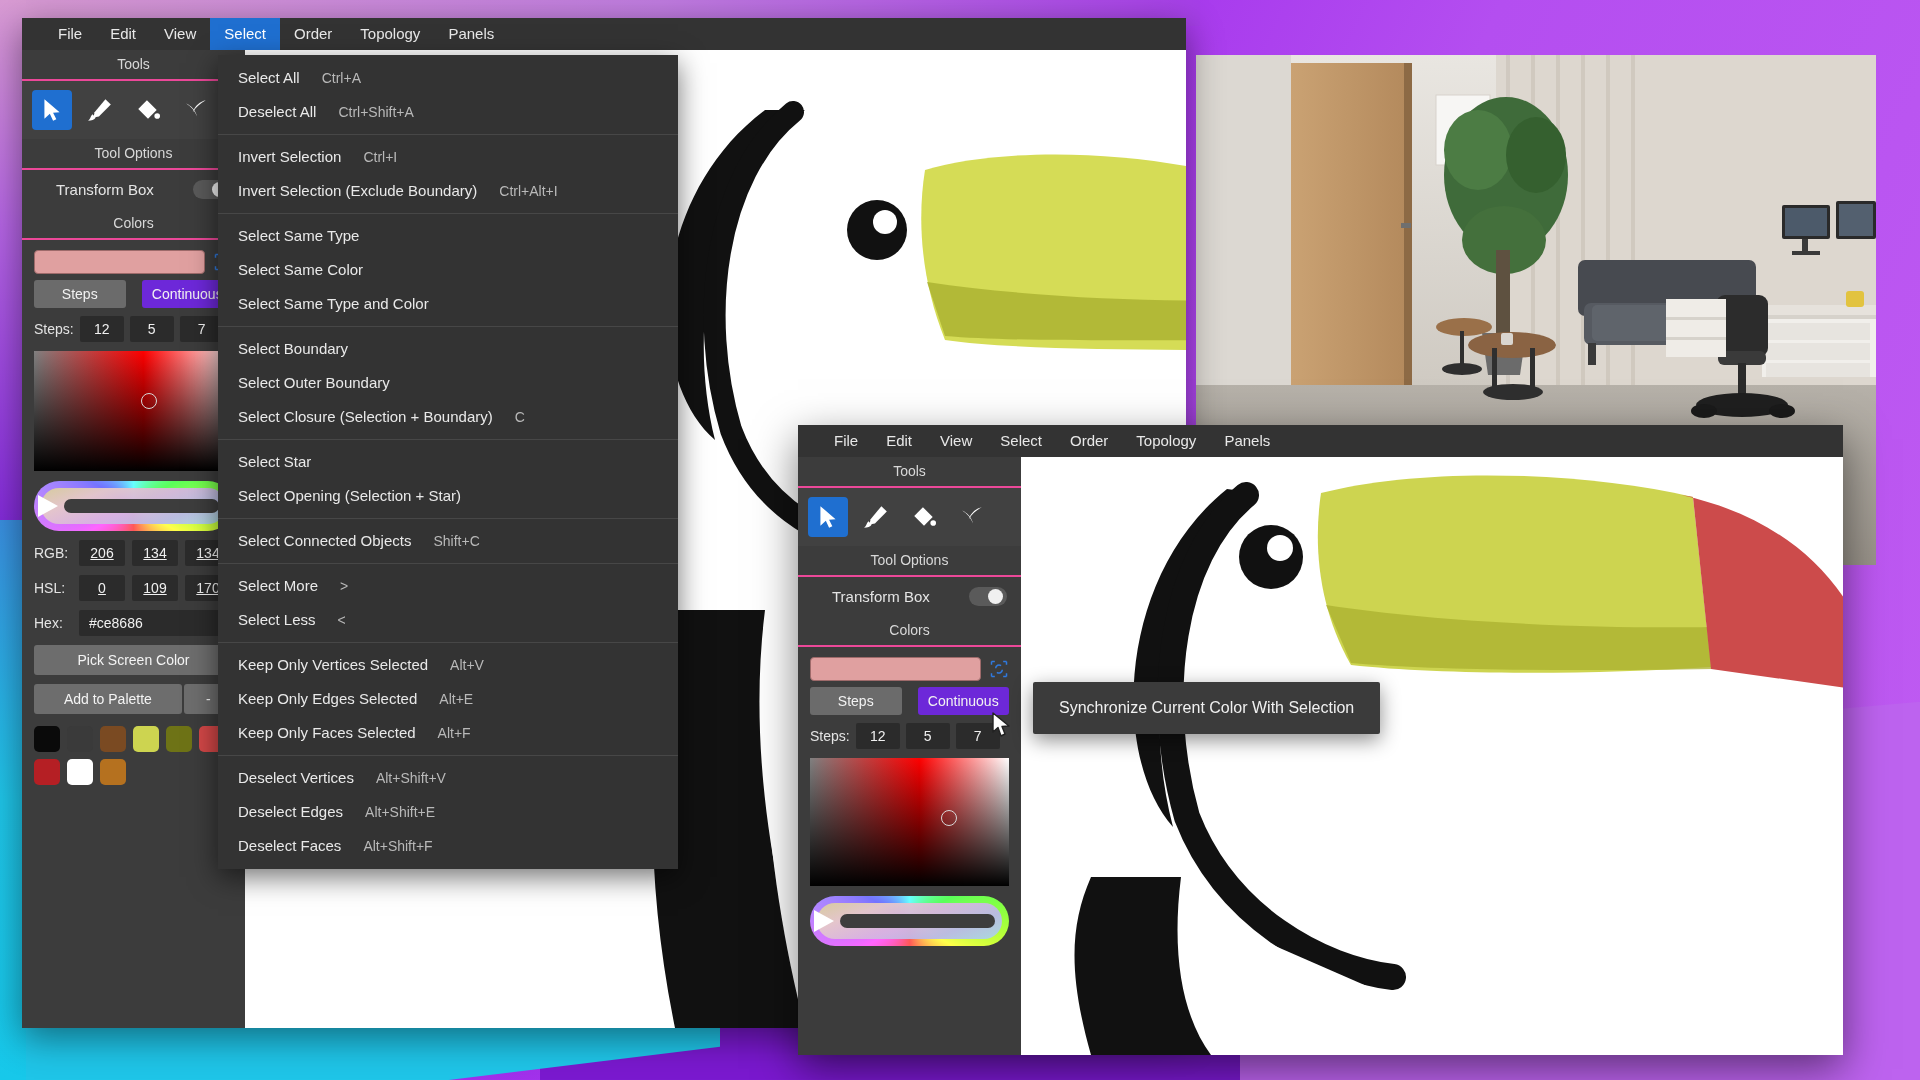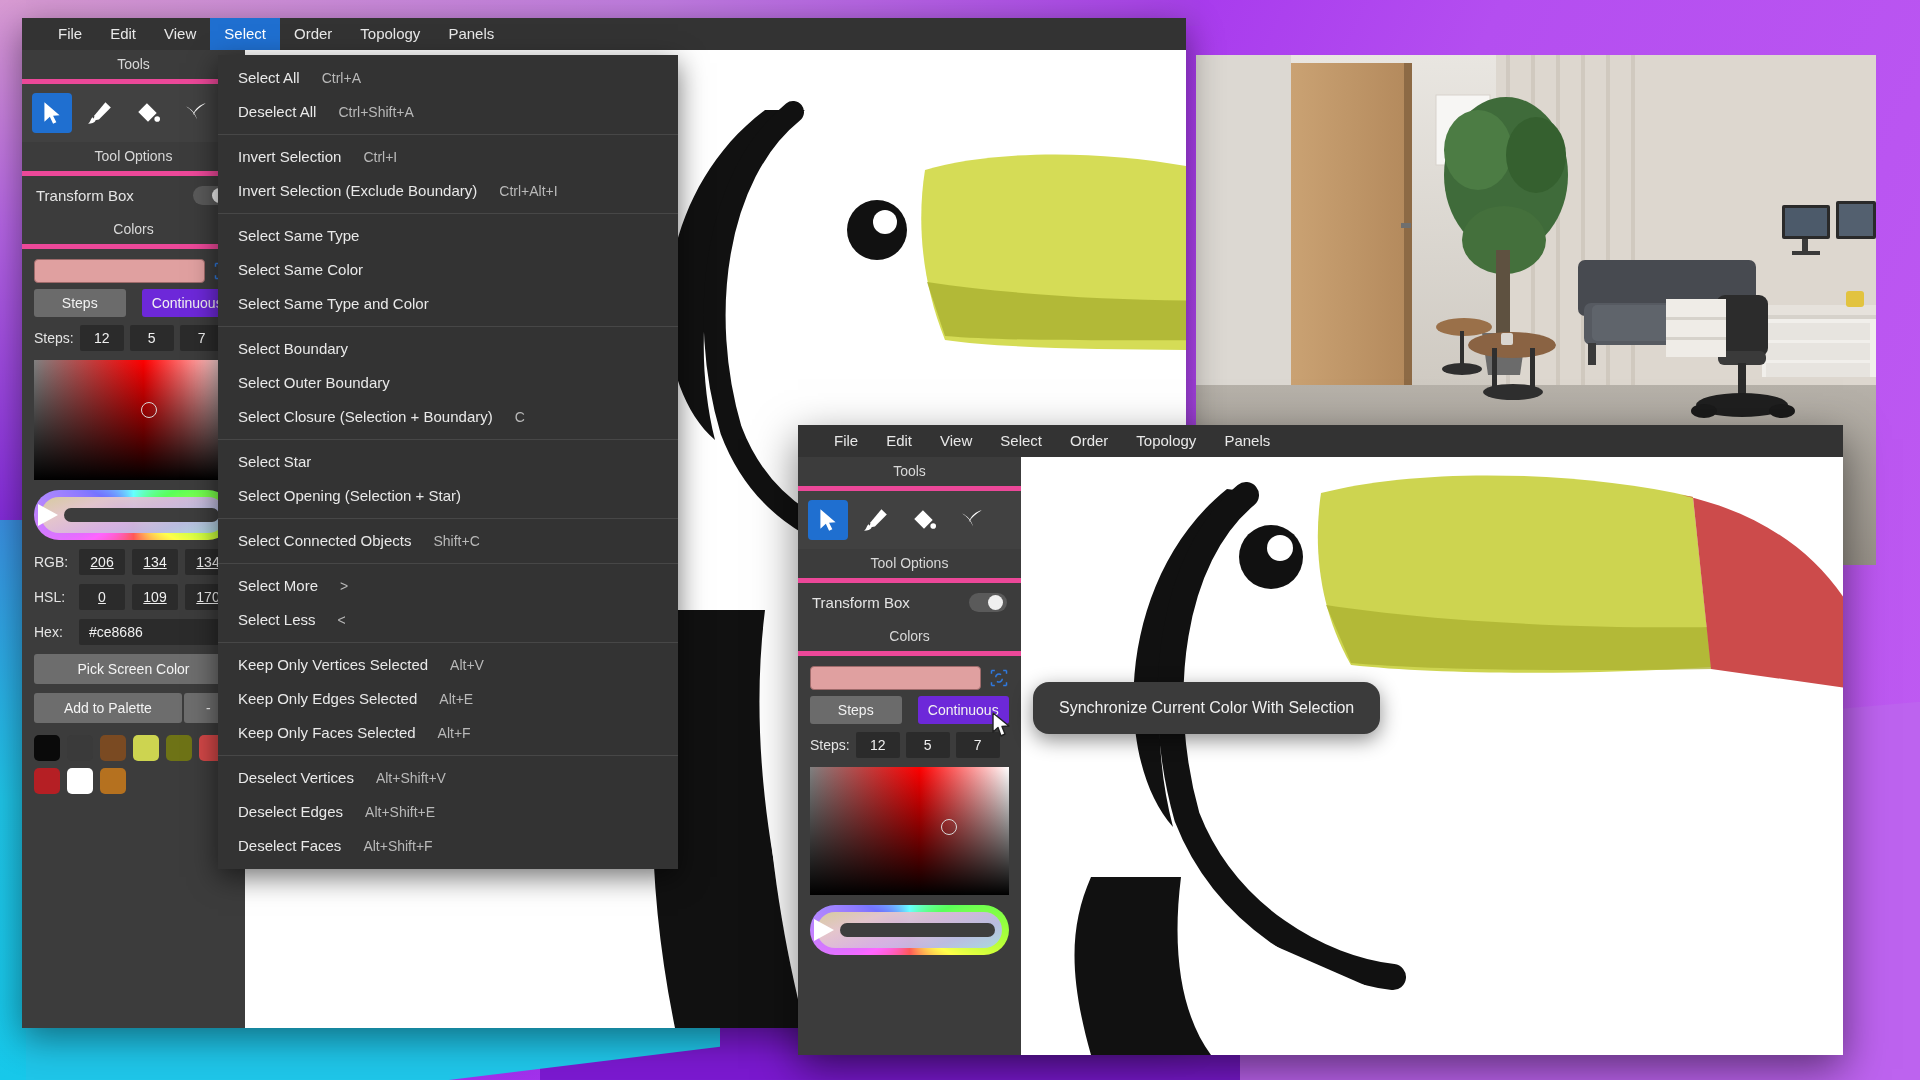--- a/index.html
+++ b/index.html
@@ -53,37 +53,37 @@
     background: #333333; height: 32px; padding-left: 22px;
   }
   .menubar .mi {
     color: #e8e8e8; font-size: 15px; padding: 7px 14px; line-height: 18px;
     white-space: nowrap;
   }
   .menubar .mi.active { background: #1f6fd0; color: #ffffff; }
 
   .panel-head {
     background: #3c3c3c; color: #d8d8d8; font-size: 14px;
-    text-align: center; padding: 6px 0 7px; border-bottom: 5px solid #ec4899;
+    text-align: center; padding: 6px 0 7px; border-bottom: 2px solid #ec4899;
   }
   .tools-row {
     background: #414141; display: flex; align-items: center;
     gap: 8px; padding: 9px 10px;
   }
   .toolbtn {
     width: 40px; height: 40px; border-radius: 4px;
     display: flex; align-items: center; justify-content: center;
   }
   .toolbtn.sel { background: #1f6fd0; }
   .toolbtn svg { width: 26px; height: 26px; fill: #ffffff; }
 
   .optrow {
     background: #3c3c3c; display: flex; align-items: center;
     justify-content: space-between; padding: 10px 14px;
-    color: #e4e4e4; font-size: 15px;
+    color: #e4e4e4; font-size: 15px; margin-left: 20px;
   }
   .toggle {
     width: 38px; height: 19px; border-radius: 10px; background: #5a5a5a;
     position: relative;
   }
   .toggle::after {
     content: ""; position: absolute; top: 2px; left: 19px;
     width: 15px; height: 15px; border-radius: 50%; background: #f0f0f0;
   }
 
@@ -192,21 +192,21 @@
     display: flex; justify-content: flex-start; align-items: center;
     padding: 7px 20px; font-size: 15px; line-height: 20px;
   }
   #select-menu .row .sc { color: #b9b9b9; font-size: 14px; padding-left: 22px; white-space: nowrap; }
   #select-menu .sep { height: 1px; background: #474747; margin: 5px 0; }
 
   
   #tooltip {
     position: absolute; left: 1033px; top: 682px;
     background: #3b3b3b; color: #f0f0f0; font-size: 16px;
-    padding: 17px 26px; border-radius: 16px;
+    padding: 17px 26px; border-radius: 2px;
     box-shadow: 0 6px 20px rgba(0,0,0,.45); z-index: 70; white-space: nowrap;
   }
 
   
   #cursor { position: absolute; left: 992px; top: 712px; z-index: 80; }
   #cursor svg { width: 20px; height: 26px; }
 </style>
 </head>
 <body>
 

